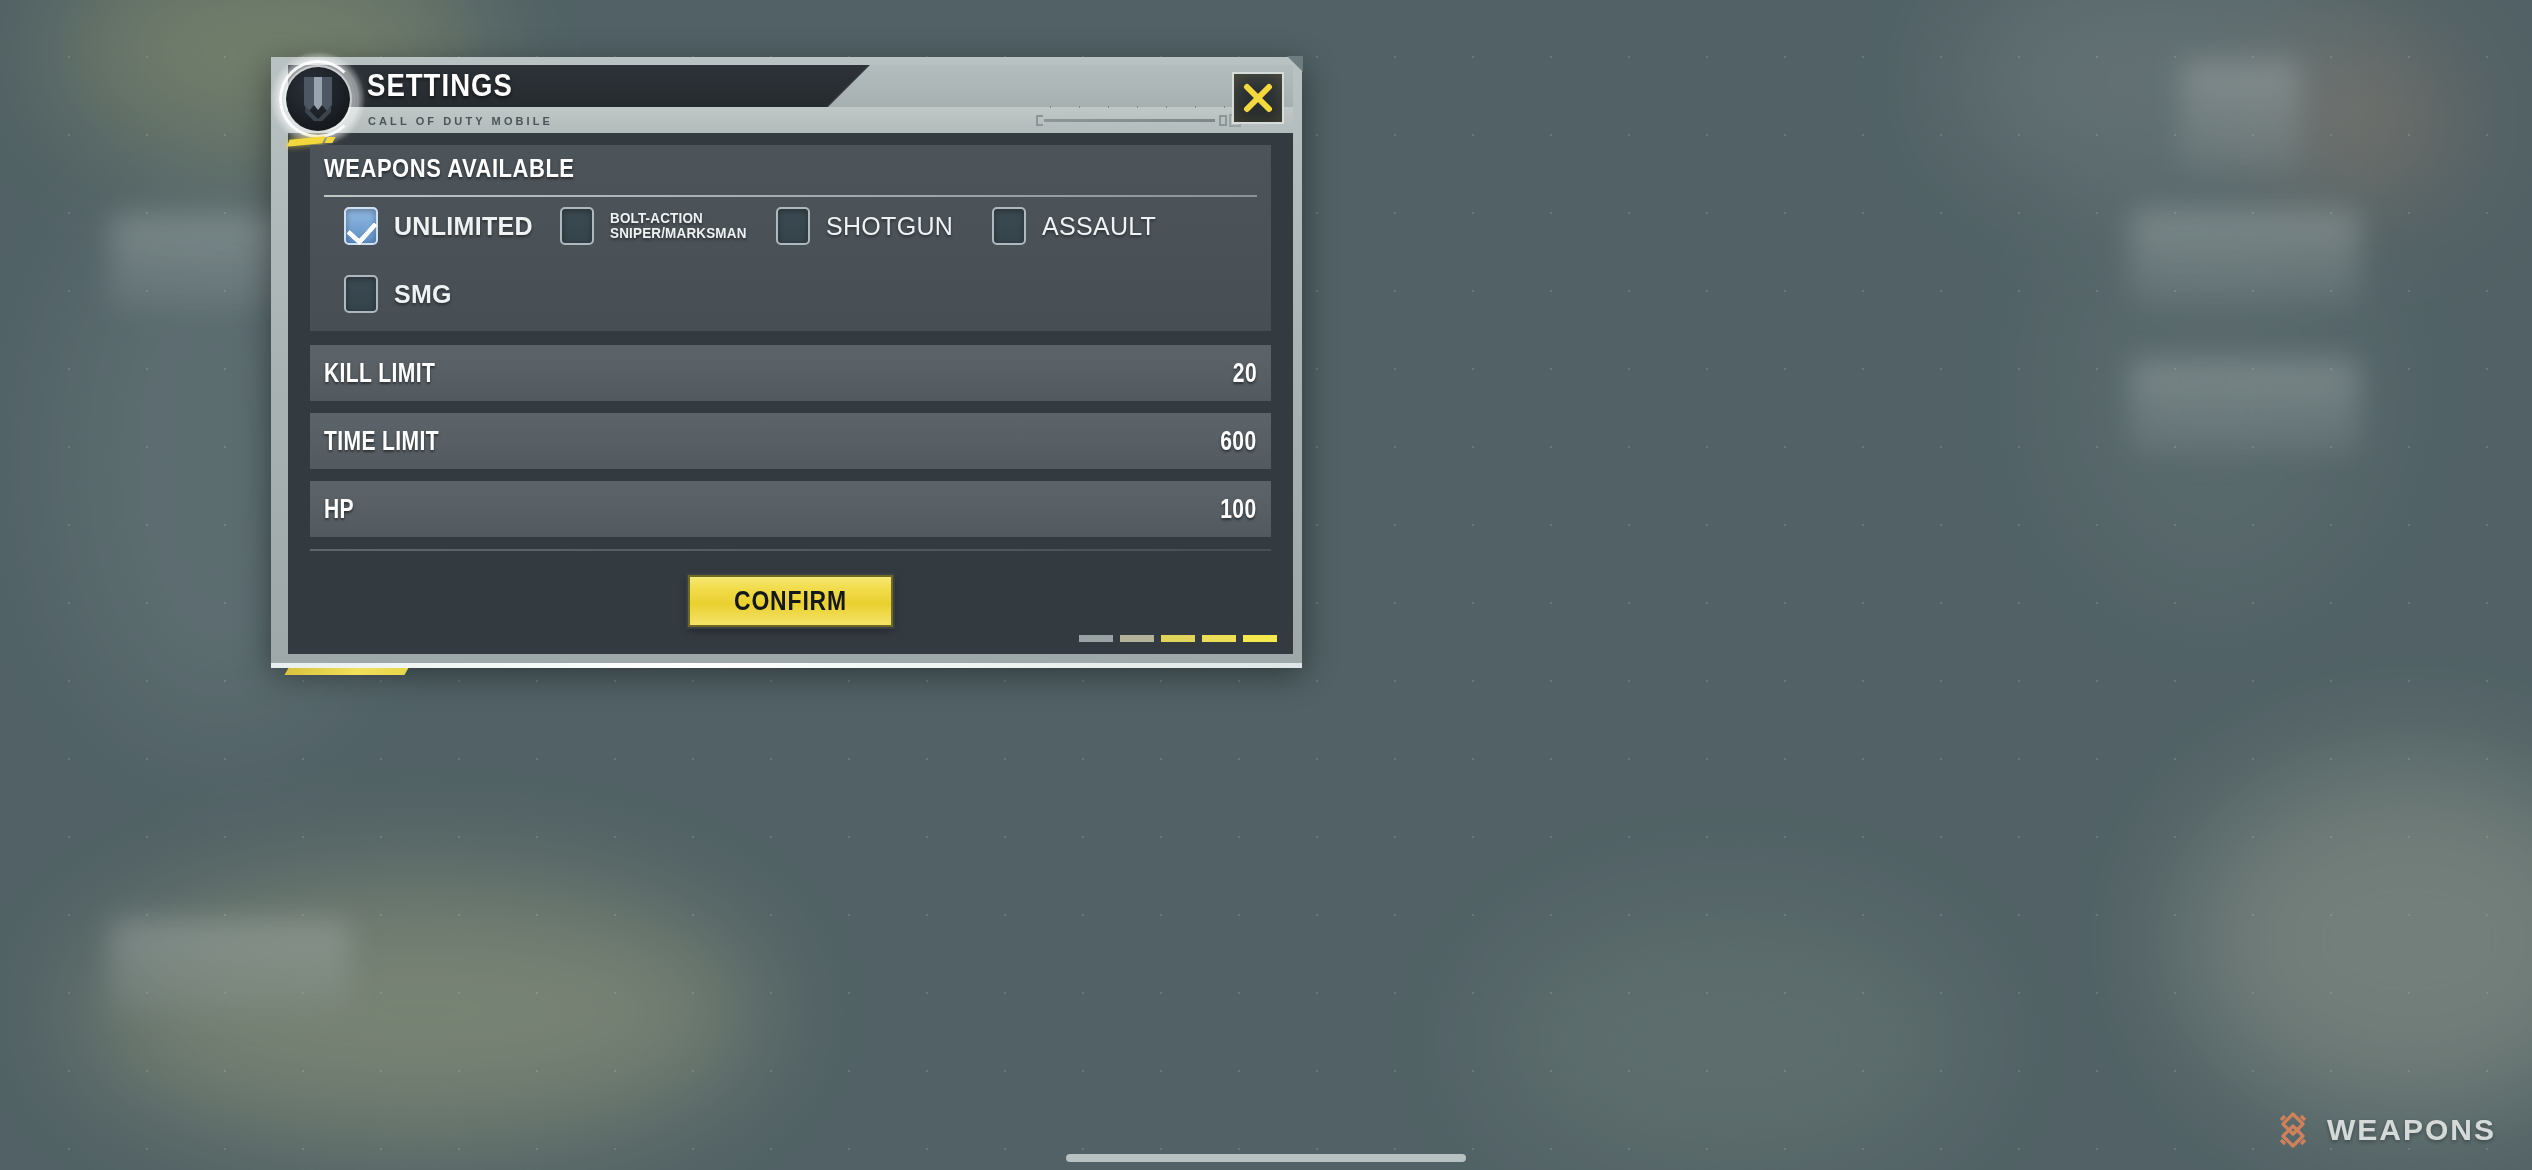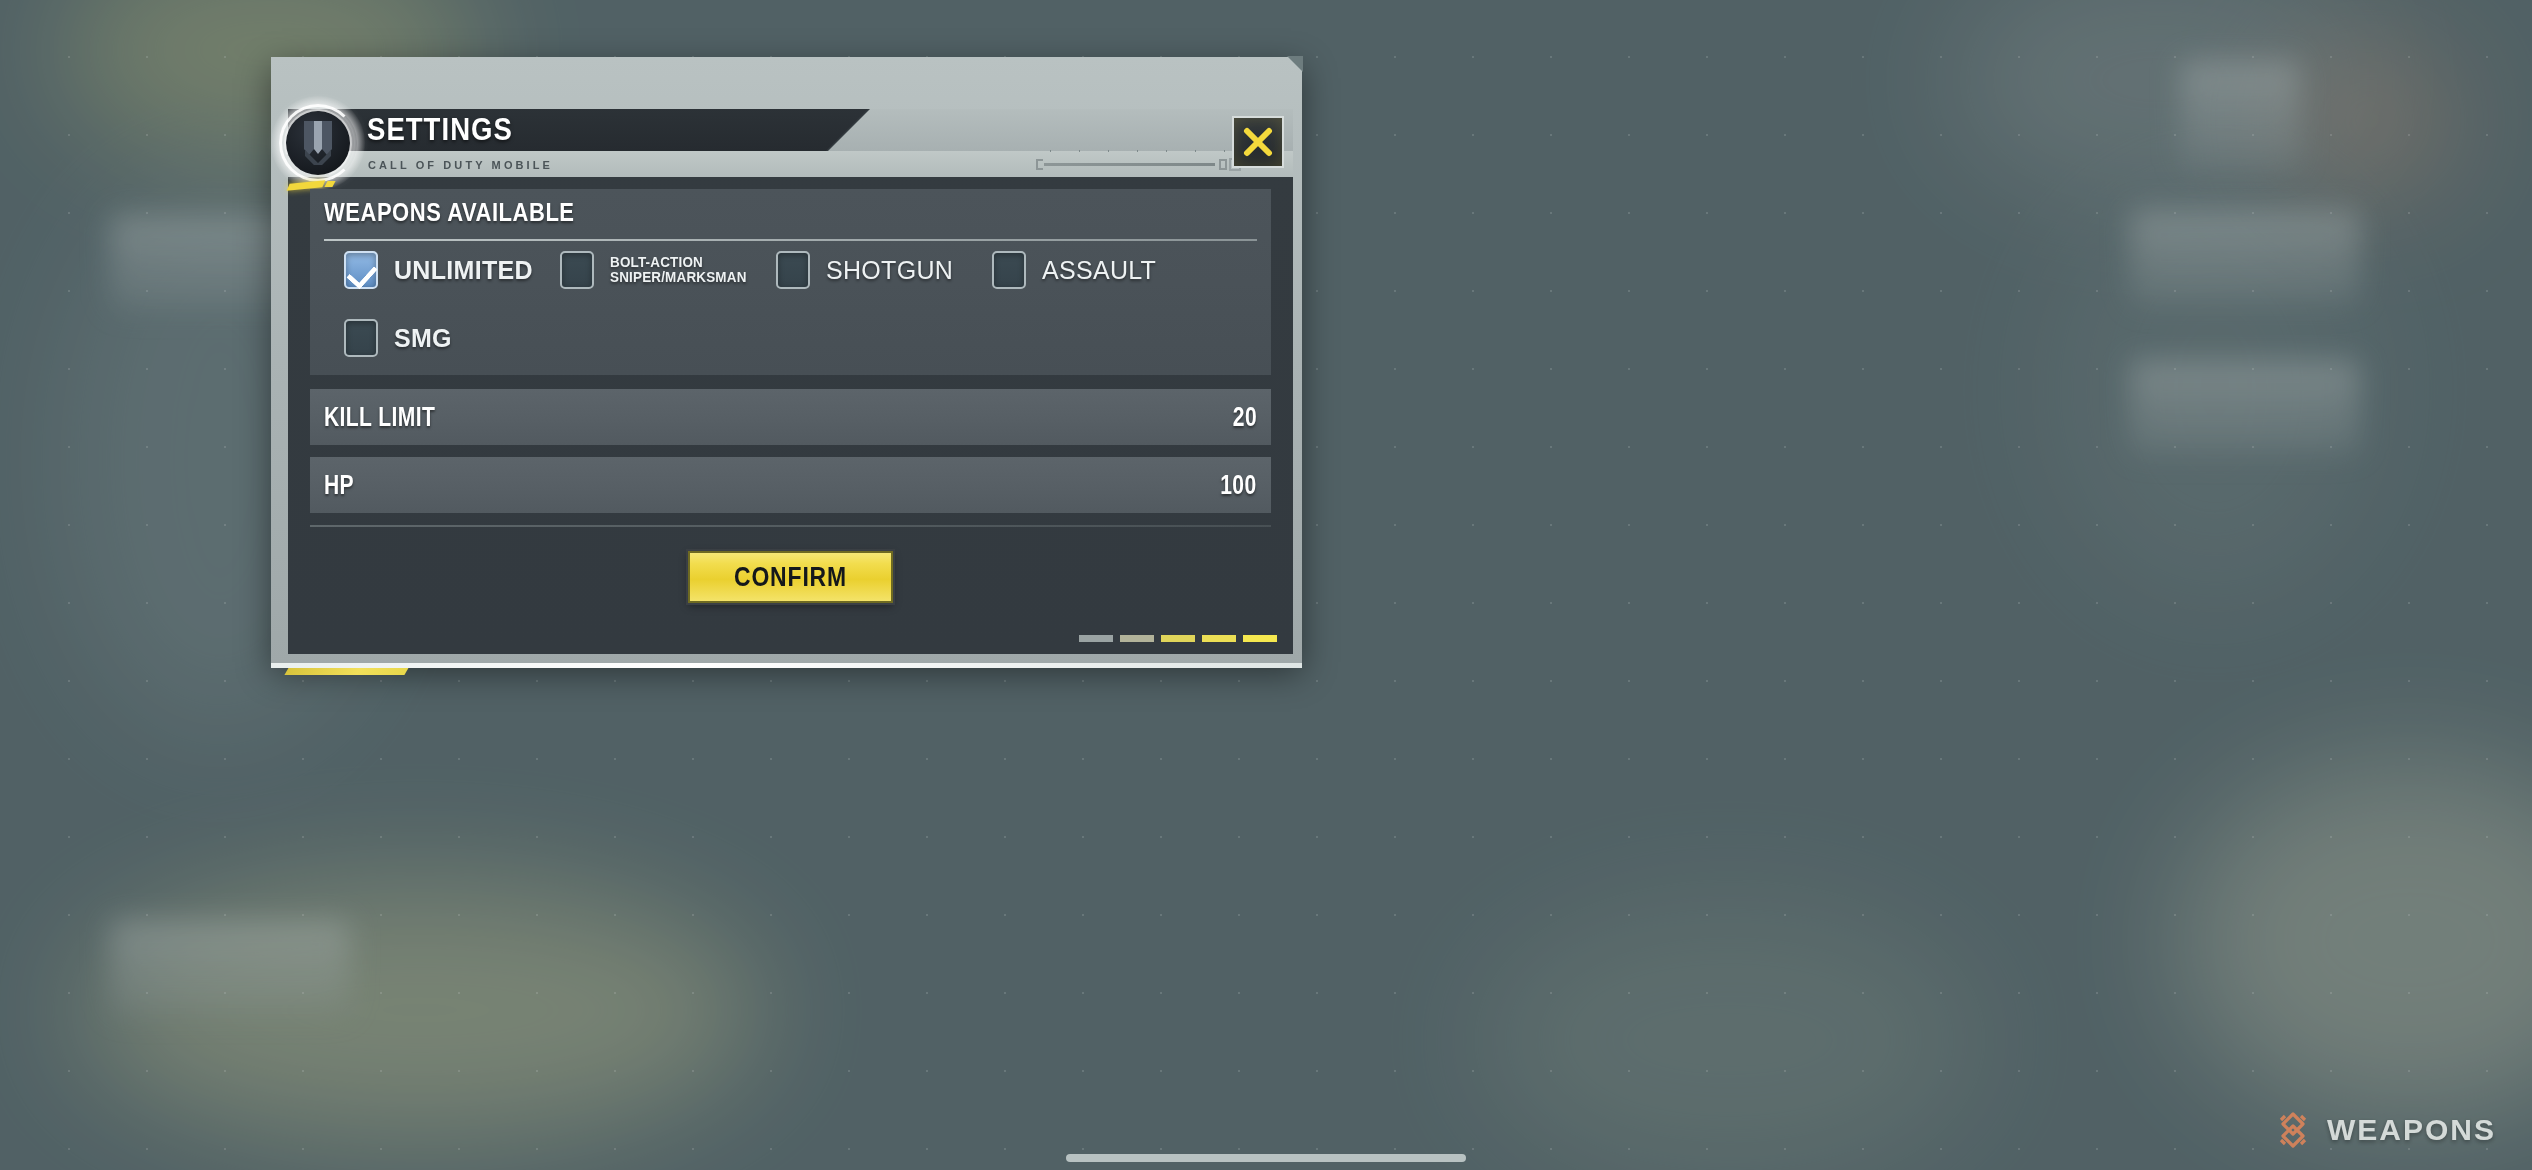--- a/index.html
+++ b/index.html
@@ -72,21 +72,20 @@
   }
   .corner-bl-yellow{
     position:absolute; left:16px; bottom:-12px; width:120px; height:9px;
     background:linear-gradient(90deg,#d8c43c,#f2e05a 60%,#e8d84c);
     transform:skewX(-30deg);
   }
   .panel-inner {
     position:absolute;
     left:17px; top:8px; right:9px; bottom:9px;
     background:linear-gradient(180deg,#333a3f 0%,#343b40 8%,#333a40 100%);
-    margin-top:44px;
   }
 
   
   .hdr { position:absolute; left:0; top:0; right:0; height:68px; }
   .hdr-dark {
     position:absolute; left:0; top:0; height:42px; width:580px;
     background:linear-gradient(180deg,#2c3237,#262b30);
     clip-path:polygon(0 0, 100% 0, calc(100% - 42px) 100%, 0 100%);
   }
   .hdr-light {
@@ -405,20 +404,24 @@
             </div>
           </div>
         </div>
 
         <div class="rows-wrap">
           <div class="srow">
             <div class="lbl">KILL LIMIT</div>
             <div class="val">20</div>
           </div>
           <div class="srow">
+            <div class="lbl">TIME LIMIT</div>
+            <div class="val">600</div>
+          </div>
+          <div class="srow">
             <div class="lbl">HP</div>
             <div class="val">100</div>
           </div>
         </div>
 
         <div class="footer-sep"></div>
 
         <div class="confirm-wrap">
           <div class="confirm">
             <span>CONFIRM</span>

